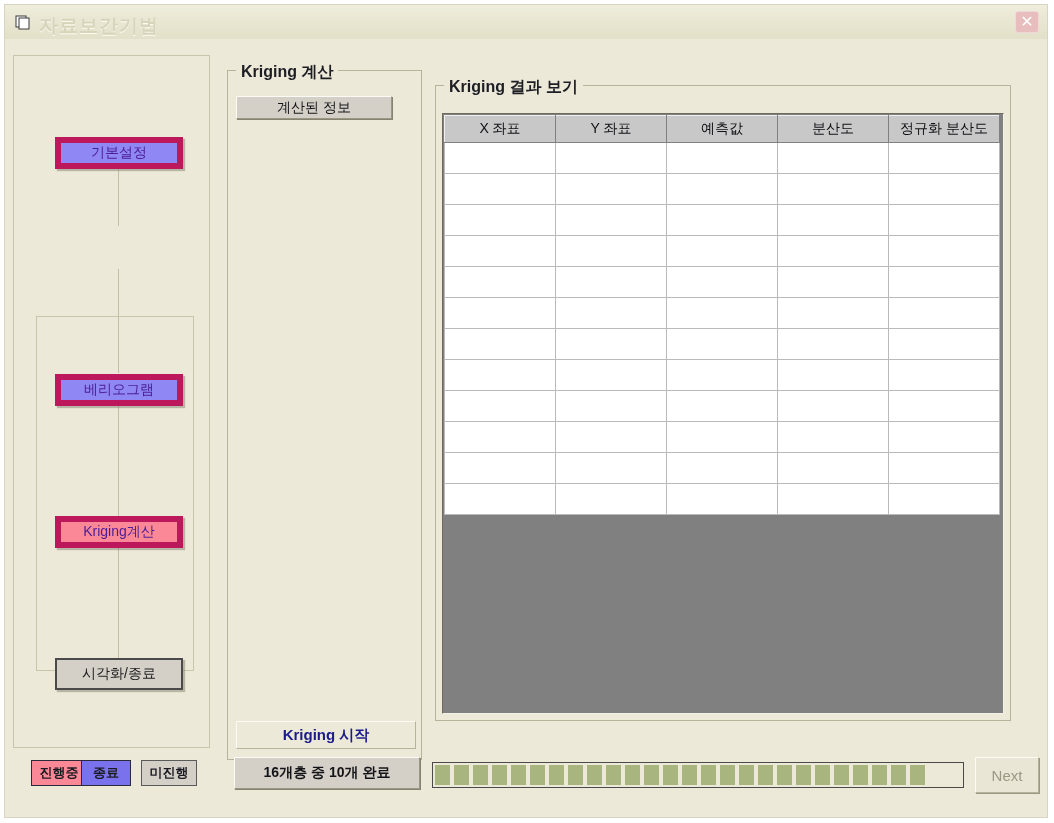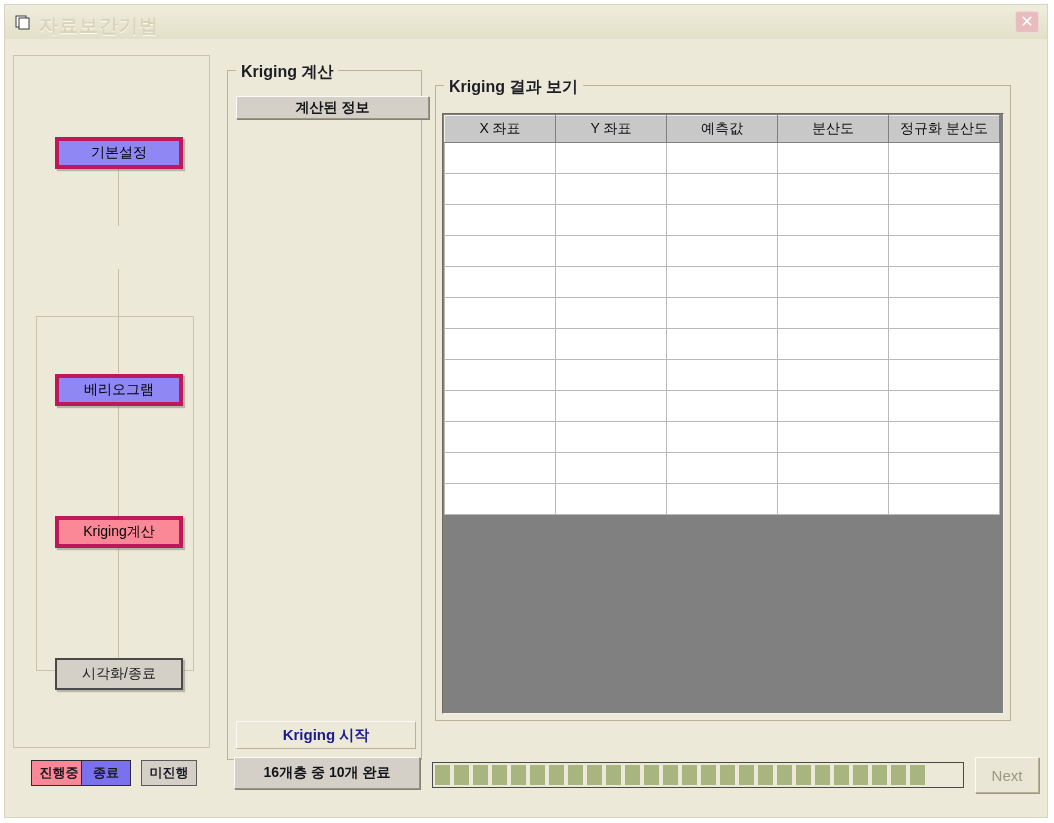--- a/index.html
+++ b/index.html
@@ -53,22 +53,22 @@
     border:1px solid #c9c5ab;
     box-sizing:border-box;
   }
   .flow-line{
     position:absolute;width:1px;background:#c4c0a8;left:104px;
   }
   .flow-btn{
     position:absolute;left:41px;width:128px;height:32px;
     box-sizing:border-box;
     display:flex;align-items:center;justify-content:center;
-    font-size:14px;color:#000000;
-    border:4px solid #be185d;
+    font-size:14px;color:#4c1d95;
+    border:6px solid #be185d;
     box-shadow:2px 2px 1px rgba(120,118,100,.45);
     white-space:nowrap;
   }
   .fb-purple{background:#8f87f4;}
   .fb-red{background:#fb8896;}
   .fb-gray{
     background:#d4d0c8;
     border:2px solid #4a4a4a;
     color:#202020;
   }
@@ -94,28 +94,28 @@
   }
   .group-title{
     position:absolute;top:-9px;left:8px;
     background:#ece9d8;
     padding:0 5px;
     font-size:16px;font-weight:bold;color:#1d1d24;
     white-space:nowrap;
   }
   .mid-group{left:222px;top:65px;width:195px;height:690px;border-top-color:#b8b49c;}
   .calc-info-btn{
-    position:absolute;left:231px;top:91px;width:193px;height:23px;
+    position:absolute;left:231px;top:91px;width:156px;height:23px;
     background:#d4d0c8;
     border:1px solid #9b9785;
     border-top-color:#fbfaf4;border-left-color:#fbfaf4;
     box-shadow:1px 1px 0 #85826f;
     box-sizing:border-box;
     display:flex;align-items:center;justify-content:center;
-    font-size:14px;font-weight:bold;color:#141418;
+    font-size:14px;font-weight:normal;color:#141418;
   }
   .listbox{
     position:absolute;left:231px;top:121px;width:180px;height:588px;
     background:#ffffff;
     border:1px solid #8a8776;
     border-right-color:#e6e4d8;border-bottom-color:#e6e4d8;
     box-sizing:border-box;
     overflow:hidden;
   }
   .listbox-inner{position:absolute;left:3px;top:1px;right:2px;}

